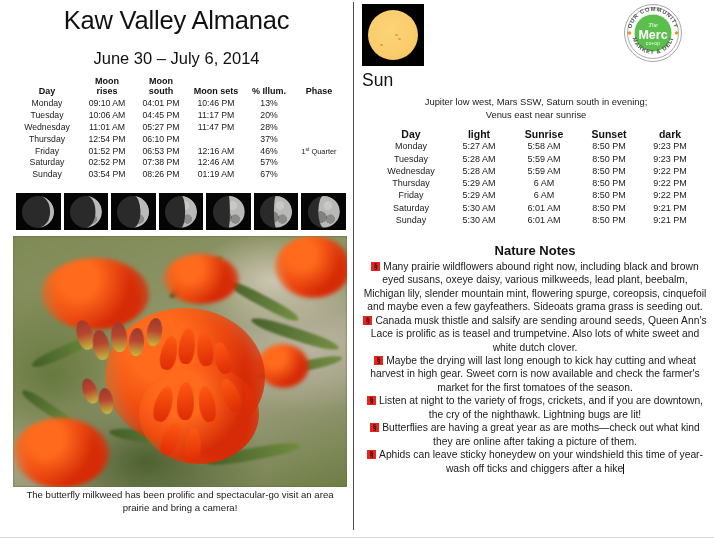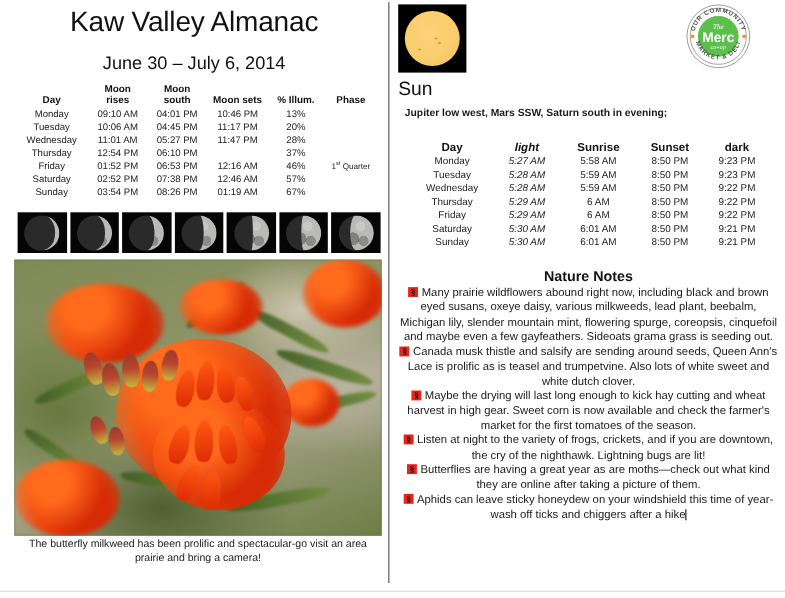--- a/index.html
+++ b/index.html
@@ -252,25 +252,24 @@
     font-weight: 400;
     color: #111;
     line-height: 1;
   }
   #sun-heading { left: 8px; top: 72px; }
 
   .planet-note {
     position: absolute;
     left: 14px; top: 96px;
     width: 336px;
-    text-align: left;
+    text-align: center;
     font-size: 9.4px;
     line-height: 1.38;
     color: #1a1a1a;
-    font-weight: bold;
   }
 
   #sun-table {
     position: absolute;
     left: 20px;
     top: 128px;
     width: 326px;
     border-collapse: collapse;
     font-size: 9px;
   }
@@ -281,21 +280,21 @@
     color: #111;
   }
   #sun-table td {
     text-align: center;
     padding: 0.3px 0;
     line-height: 1.3;
     color: #1a1a1a;
     white-space: nowrap;
   }
   #sun-table .c-day { width: 74px; }
-  #sun-table .c-light { width: 62px; font-style: italic; }
+  #sun-table .c-light { width: 62px; }
   #sun-table .c-sunrise { width: 68px; }
   #sun-table .c-sunset { width: 62px; }
   #sun-table .c-dark { width: 60px; }
 
   #nature-notes {
     position: absolute;
     left: 7px;
     top: 243px;
     width: 348px;
   }
@@ -545,20 +544,21 @@
         <text x="60" y="47" text-anchor="middle" font-family="'Liberation Serif',serif" font-size="13" font-style="italic" fill="#ffffff">The</text>
         <text x="60" y="71" text-anchor="middle" font-family="'Liberation Sans',sans-serif" font-size="25" font-weight="bold" fill="#ffffff">Merc</text>
         <text x="60" y="83" text-anchor="middle" font-family="'Liberation Sans',sans-serif" font-size="9.5" fill="#ffffff" letter-spacing="0.5">co+op</text>
       </svg>
     </div>
 
     <div class="section-h" id="sun-heading">Sun</div>
 
     <div class="planet-note">
       <div>Jupiter low west, Mars SSW, Saturn south in  evening;</div>
+      <div>Venus east near sunrise</div>
     </div>
 
     <table id="sun-table">
       <thead>
         <tr>
           <th class="c-day">Day</th>
           <th class="c-light">light</th>
           <th class="c-sunrise">Sunrise</th>
           <th class="c-sunset">Sunset</th>
           <th class="c-dark">dark</th>

